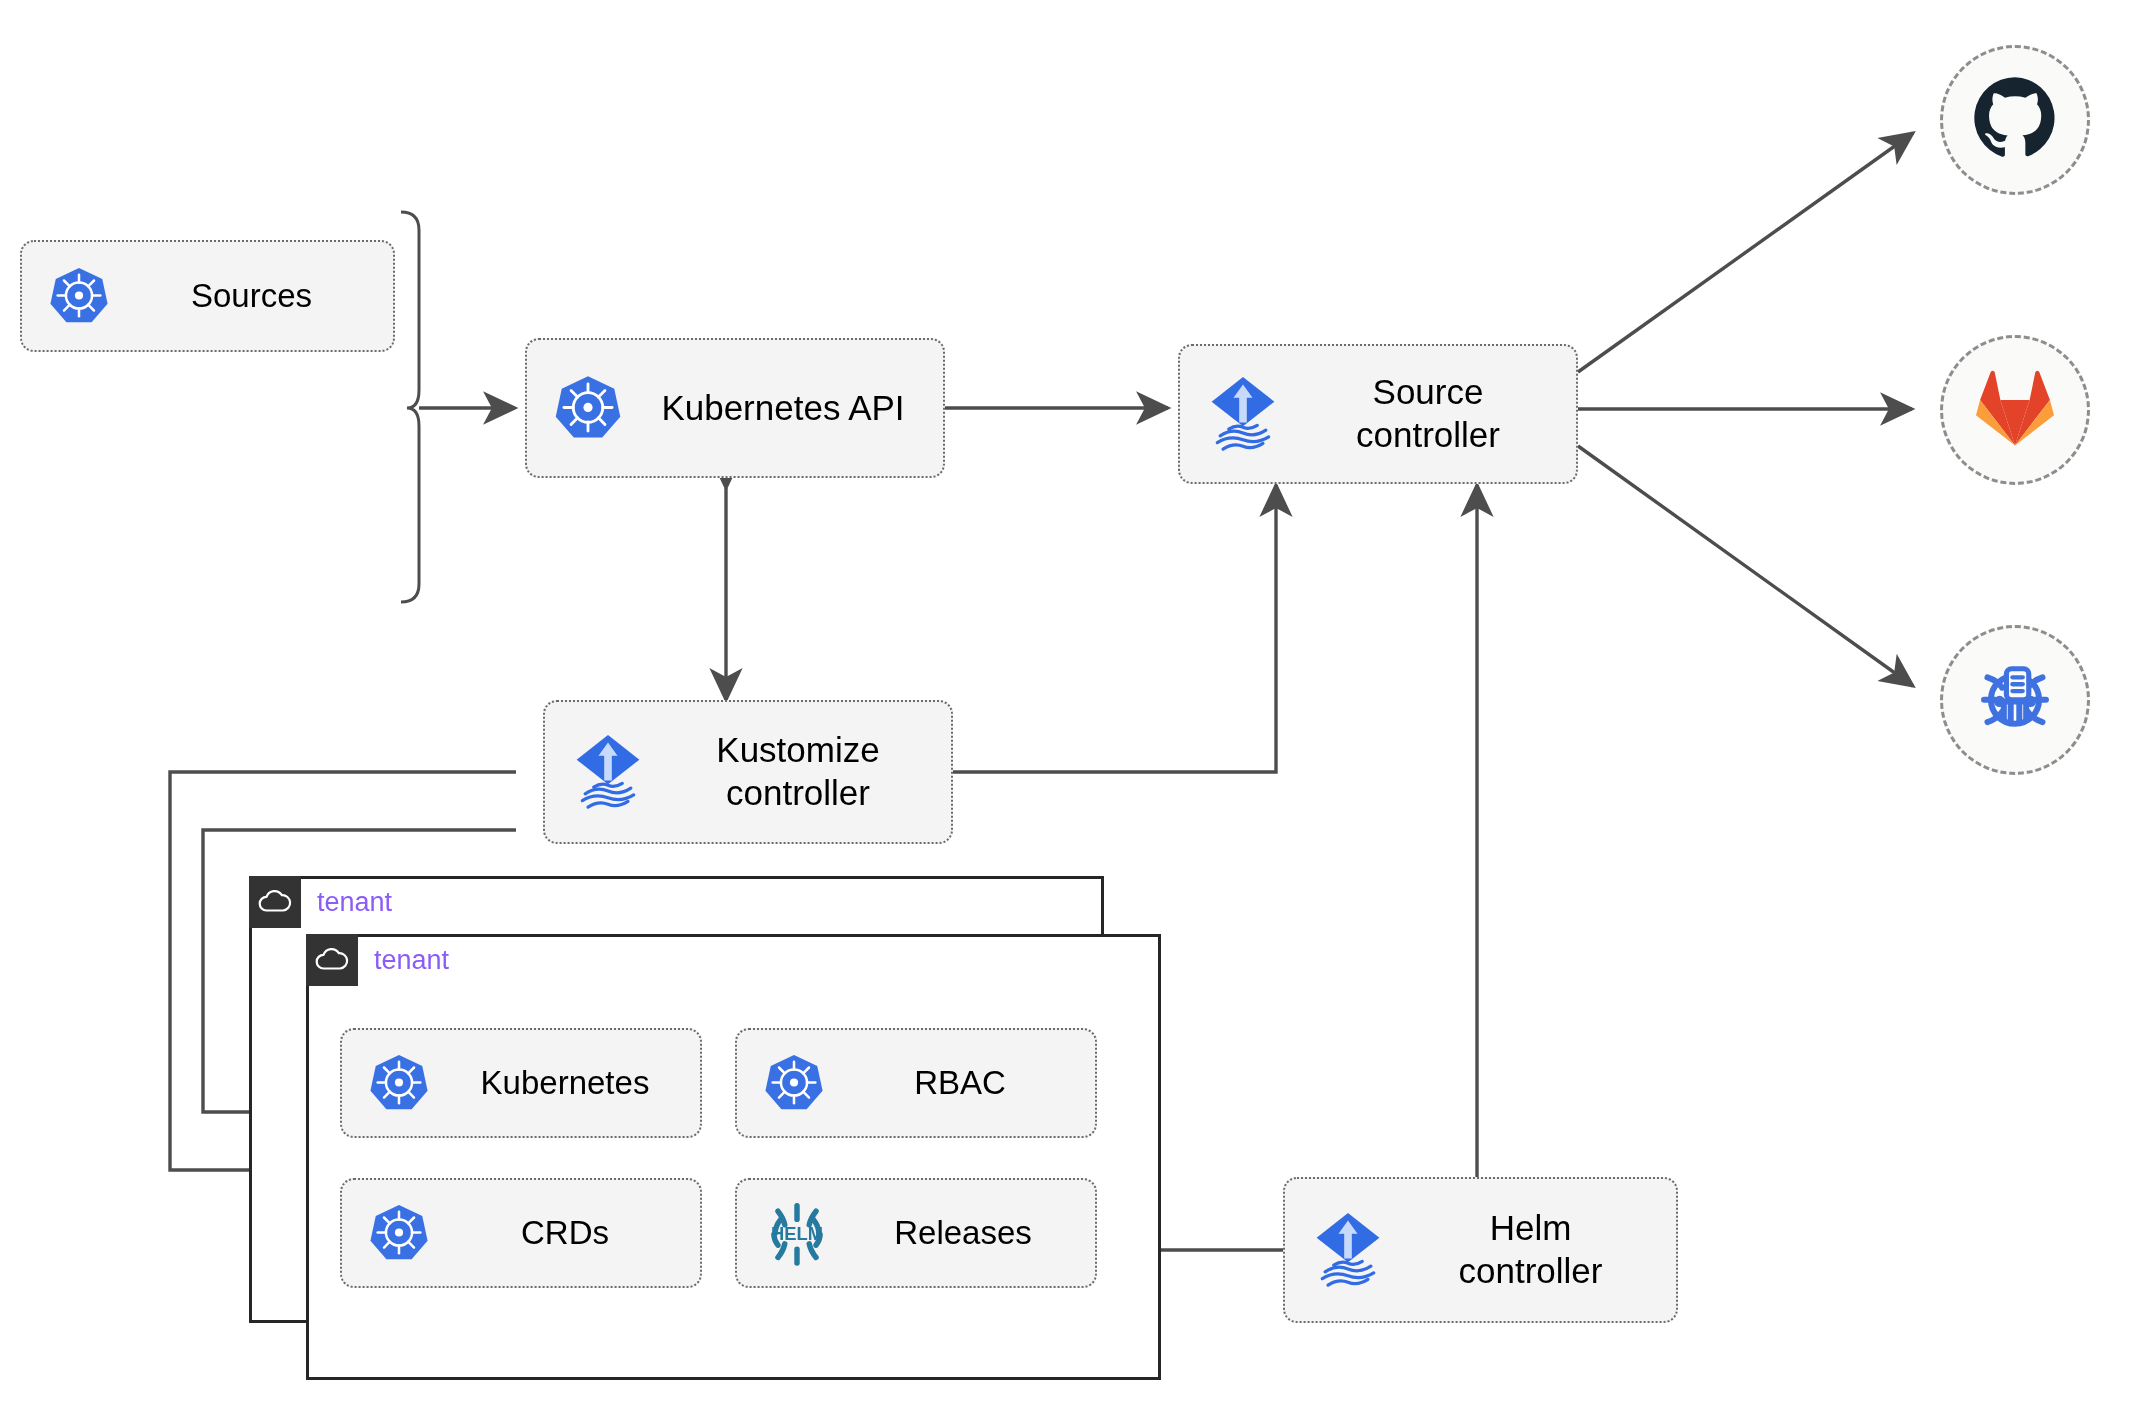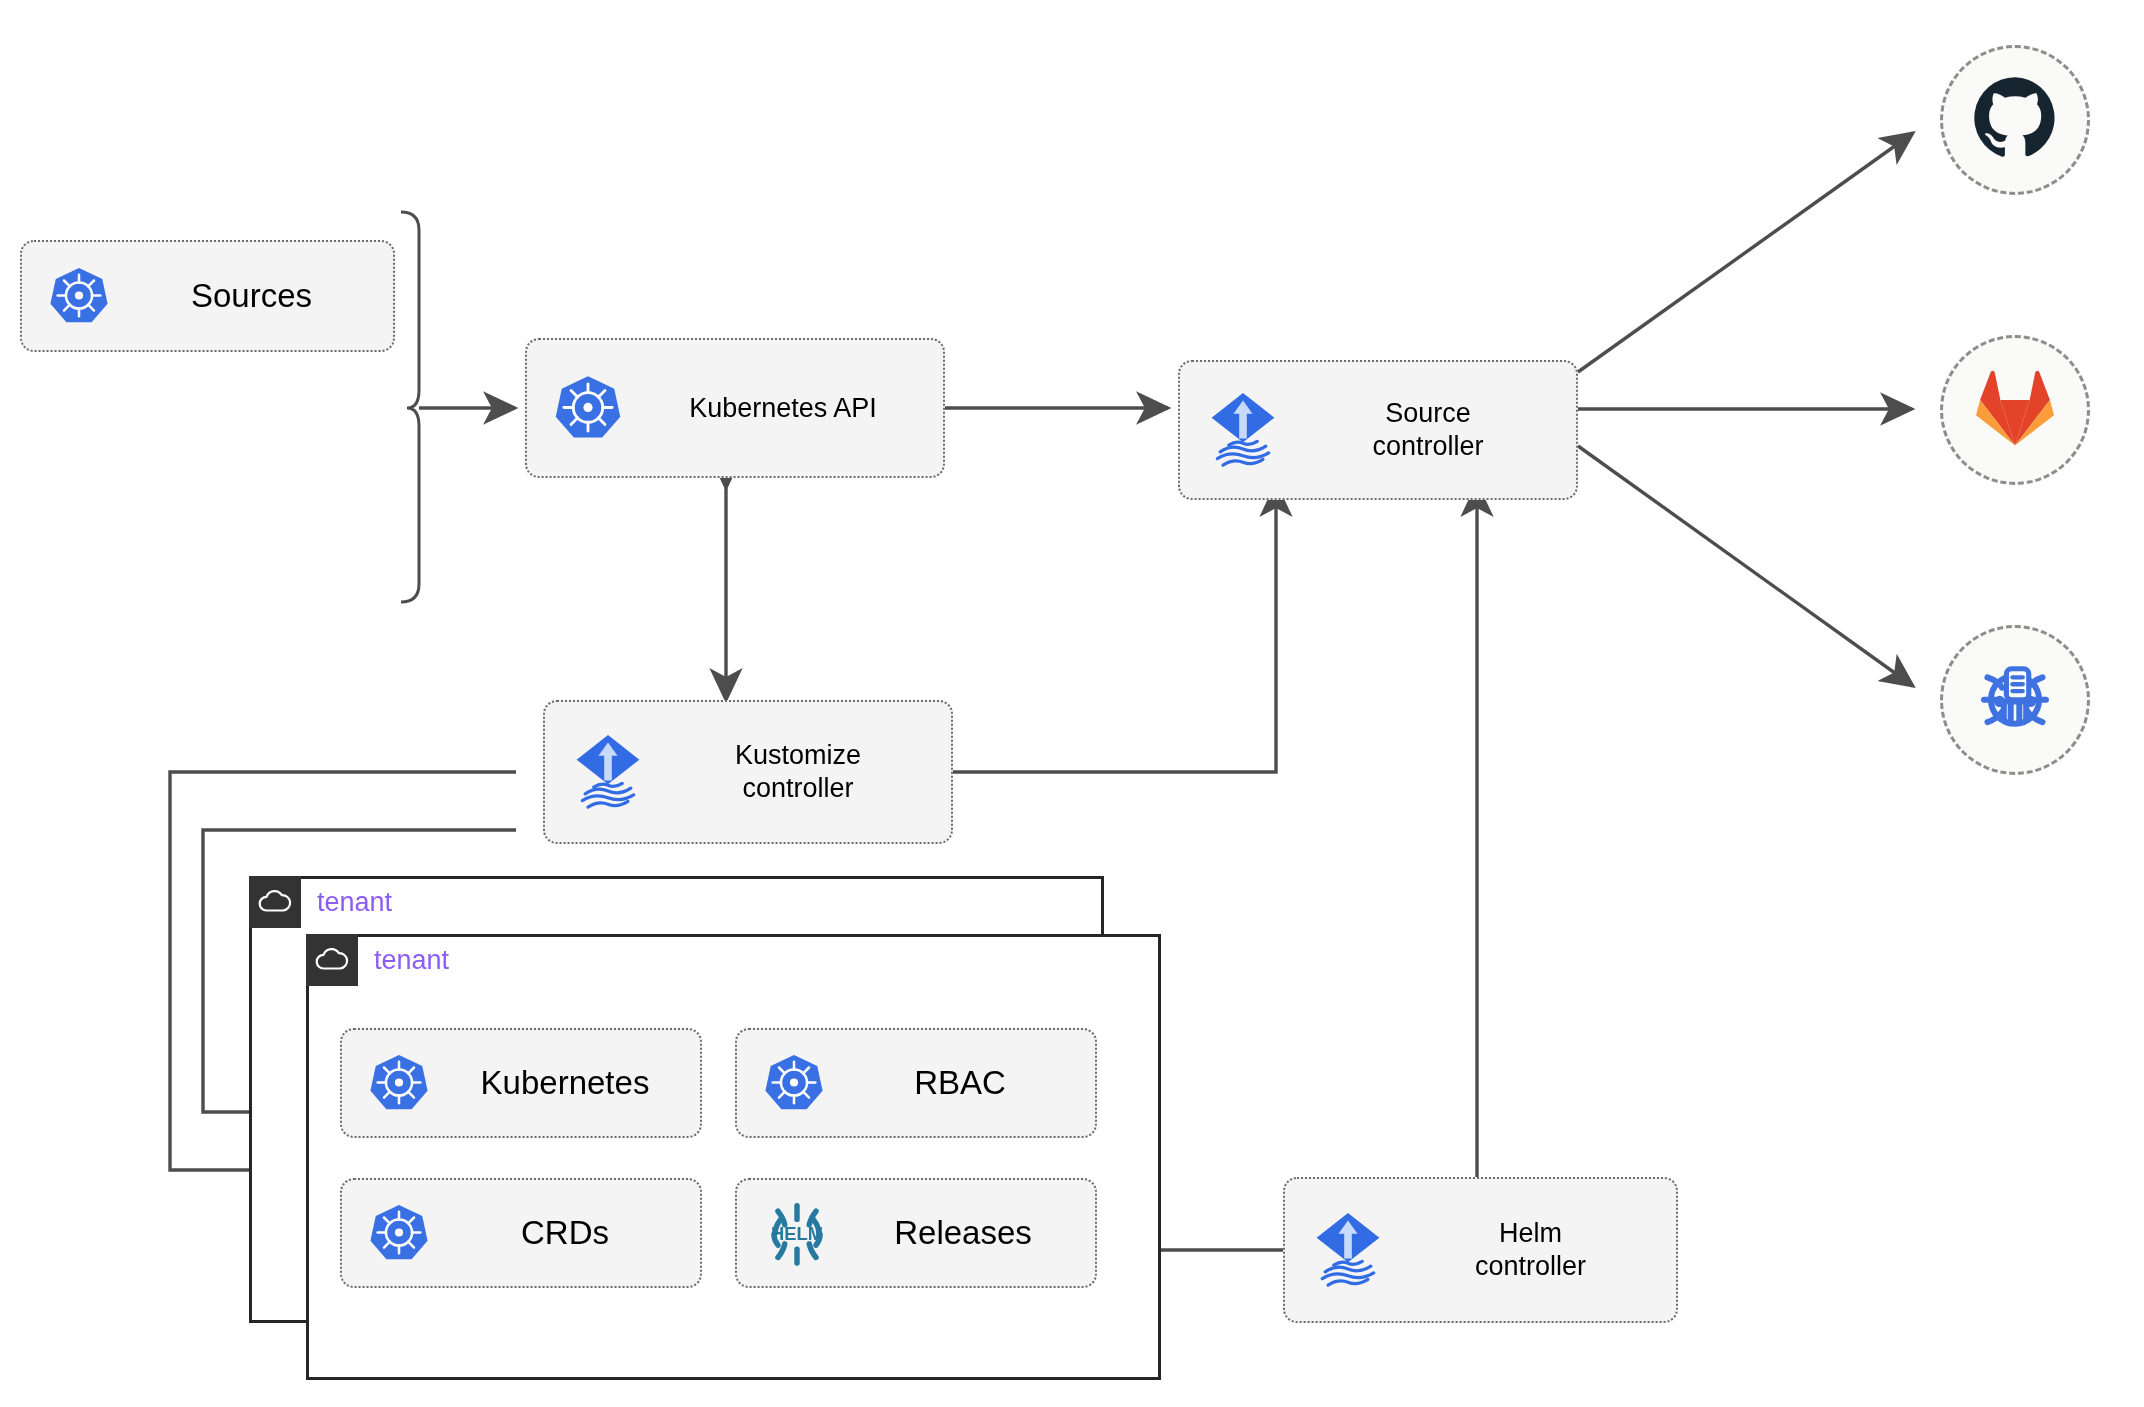--- a/index.html
+++ b/index.html
@@ -10,21 +10,21 @@
   svg.wires{position:absolute;left:0;top:0;width:2144px;height:1407px;
             pointer-events:none;}
 
   
   .node{position:absolute;box-sizing:border-box;
         background:#f4f4f4;border:2.5px dotted #6b6b6b;border-radius:14px;
         display:flex;align-items:center;}
   .node .lbl{flex:1;text-align:center;color:#000;font-size:33px;line-height:1.22;}
   .node .ic{flex:0 0 auto;margin-left:26px;}
 
-  .bignode .lbl{font-size:27px;}
+  .bignode .lbl{font-size:35px;}
 
   
   .tenant{position:absolute;box-sizing:border-box;background:#ffffff;
           border:3px solid #262626;}
   .tenant .tbar{position:absolute;left:-3px;top:-3px;height:52px;
                 display:flex;align-items:center;}
   .tenant .tbadge{width:52px;height:52px;background:#333333;
                   display:flex;align-items:center;justify-content:center;}
   .tenant .tname{margin-left:16px;font-size:27px;color:#8b5cf6;}
 
@@ -112,21 +112,21 @@
             <path d="M41.5 41 L47.5 47"></path>
           <path d="M41.5 22 L47.5 16"></path>
             <path d="M22.5 41 L16.5 47"></path>
         </g>
         <circle cx="32" cy="31.5" r="4.2" fill="#ffffff"></circle>
       </svg>
     </span>
     <span class="lbl" style="white-space:pre-line;">Kubernetes API</span>
   </div>
 
-  <div class="node bignode" style="left:1178px;top:360px;width:400px;height:140px;">
+  <div class="node bignode" style="left:1178px;top:344px;width:400px;height:140px;">
     <span class="ic">
       <svg class="flux-ic" viewBox="0 0 74 82">
         <path d="M37 2 L70 28 L37 54 L4 28 Z" fill="#326ce5"></path>
         <path d="M37 10 L47 24 L41 24 L41 50 L33 50 L33 24 L27 24 Z" fill="#c7dafc"></path>
         <g fill="#326ce5">
           <path d="M37 44 L70 70 L37 80 L4 70 Z" opacity="0"></path>
         </g>
         <g stroke="#326ce5" stroke-width="3.4" fill="none" stroke-linecap="round">
           <path d="M13 64 q12 -8 24 -3 q12 5 24 -3"></path>
           <path d="M10 71 q13 -8 27 -3 q14 5 27 -3"></path>

